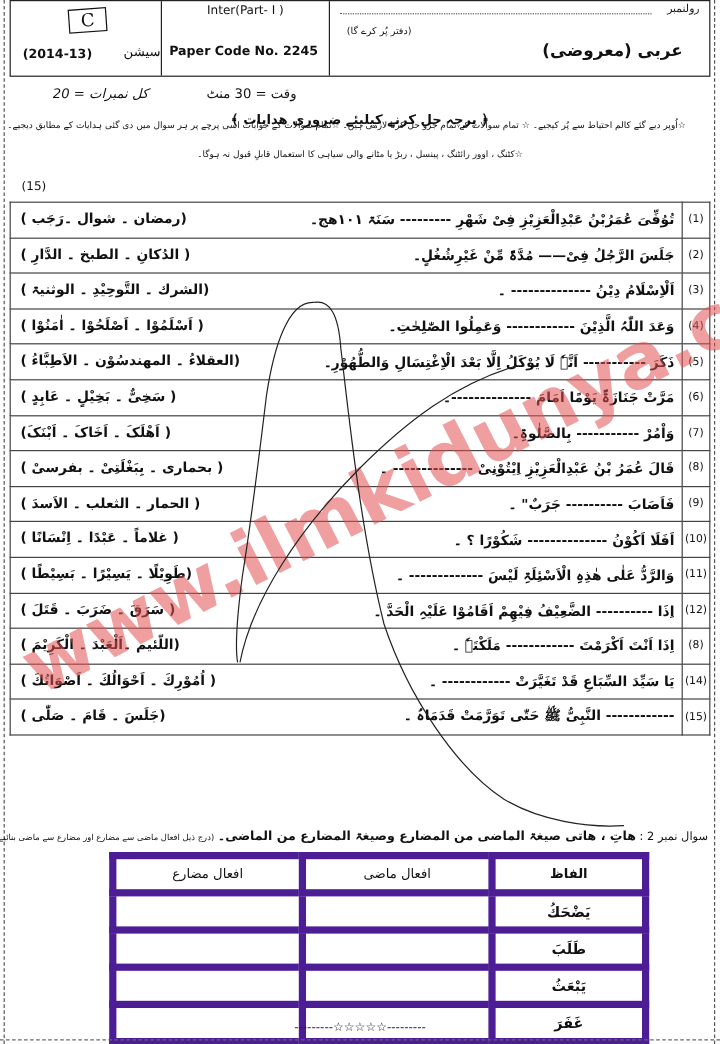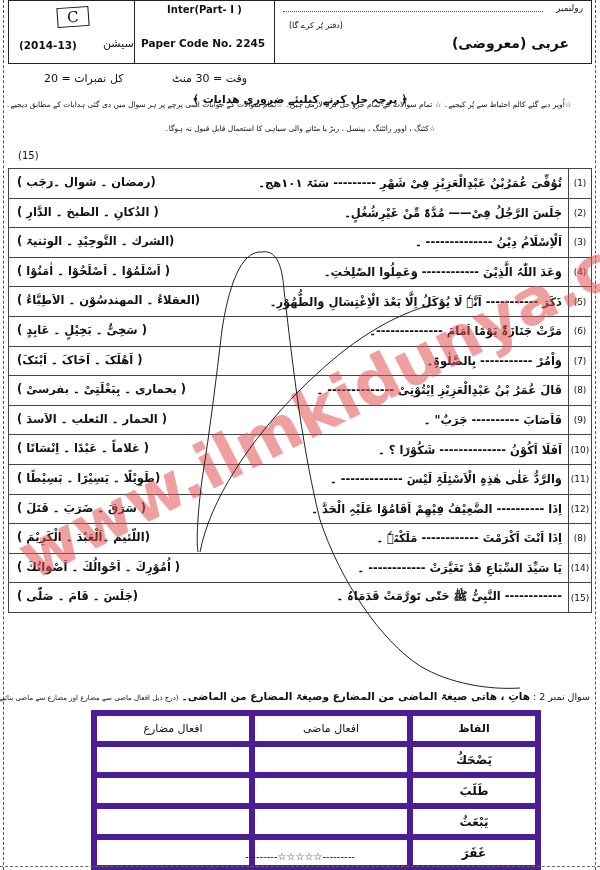--- a/index.html
+++ b/index.html
@@ -26,29 +26,29 @@
   .h4 { flex:1; }
   .version-box {
     position:absolute; left:48px; top:6px; width:30px; height:18px; border:1.5px solid #111;
     transform:rotate(-4deg); text-align:center; font-family:"DejaVu Serif", serif; font-size:15px; line-height:18px;
   }
   .session-years { position:absolute; left:10px; top:38px; font-size:10.5px; font-weight:bold; }
   .session-label { position:absolute; left:94px; top:36px; font-size:11px; direction:rtl; }
   .serial-no { position:absolute; left:36px; top:2px; font-size:10px; font-weight:bold; }
   .serial-line { position:absolute; left:30px; right:20px; top:20px; border-top:1px solid #222; }
   .exam-code { position:absolute; left:24px; top:30px; font-size:10px; font-weight:bold; }
-  .part-label { position:absolute; left:0; right:0; top:3px; text-align:center; font-size:10px; font-weight:bold; }
+  .part-label { position:absolute; left:0; right:0; top:3px; text-align:center; font-size:10px; font-weight:normal; }
   .paper-code { position:absolute; left:6px; top:36px; font-size:10.5px; font-weight:bold; white-space:nowrap; }
   .roll-label { position:absolute; right:8px; top:2px; font-size:9px; direction:rtl; }
   .roll-line { position:absolute; left:8px; right:48px; top:10px; border-top:1px dotted #555; }
   .roll-note { position:absolute; left:14px; top:20px; font-size:8px; direction:rtl; }
   .subject { position:absolute; right:22px; top:34px; font-size:14px; direction:rtl; font-weight:bold; }
 
   .time-line { position:absolute; top:72px; left:0; width:600px; font-size:11px; }
-  .marks-total { position:absolute; left:44px; direction:rtl; }
+  .marks-total { position:absolute; left:44px; direction:rtl;font-style:italic; }
   .time { position:absolute; left:172px; direction:rtl; }
   .instr-title { position:absolute; top:93px; left:0; width:600px; text-align:center; font-size:11px; font-weight:bold; direction:rtl; }
   .instr-line1 { position:absolute; top:100px; left:6px; width:588px; text-align:left; font-size:7.5px; direction:rtl; white-space:nowrap; }
   .instr-line2 { position:absolute; top:124px; left:6px; width:588px; text-align:center; font-size:7.5px; direction:rtl; }
 
   .q1-header { position:absolute; top:148px; left:8px; width:584px; height:16px; font-size:10px; }
   .q1-marks { position:absolute; left:10px; top:2px; font-size:10px; }
   .q1-title { position:absolute; right:0; top:0; direction:rtl; white-space:nowrap; }
   .q1-title .ar { font-weight:bold; font-size:11px; }
 

